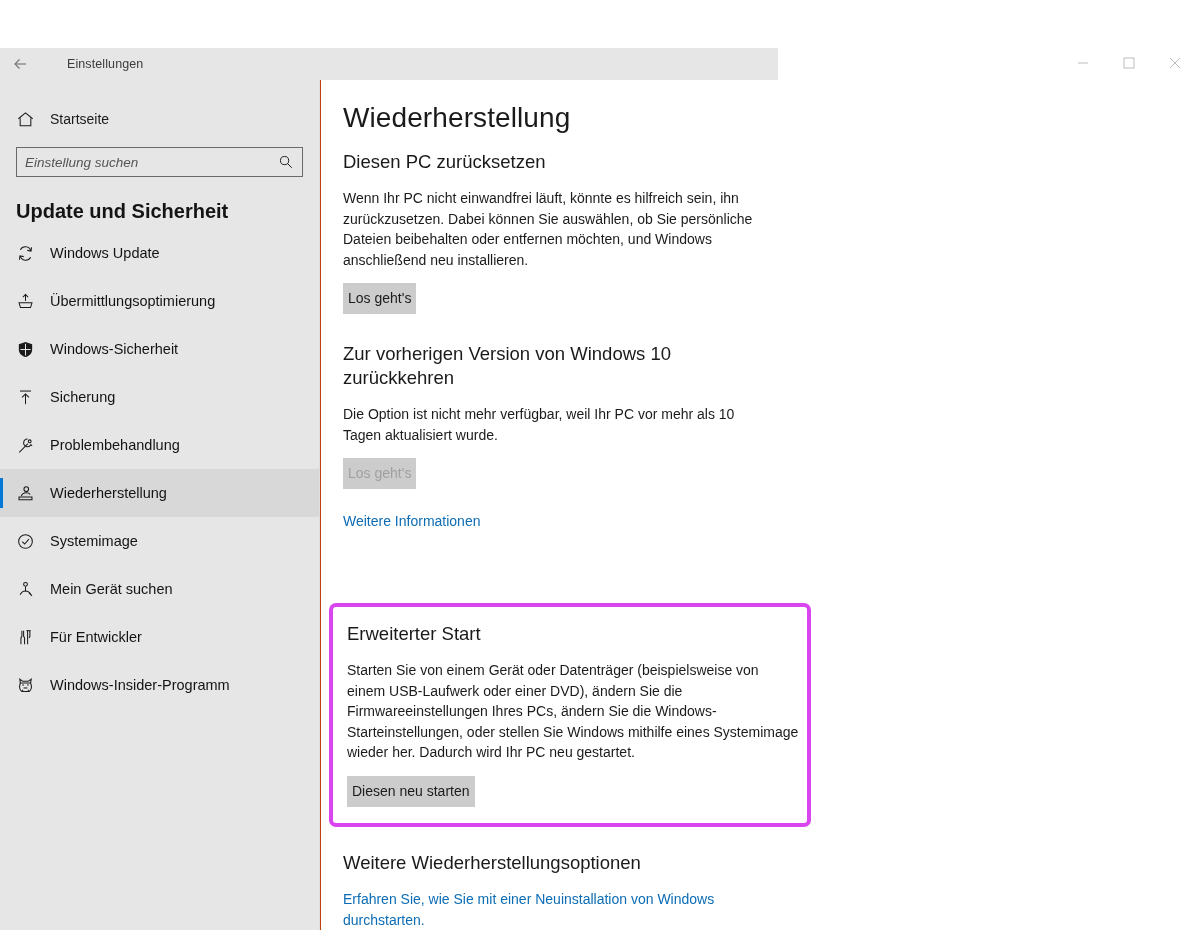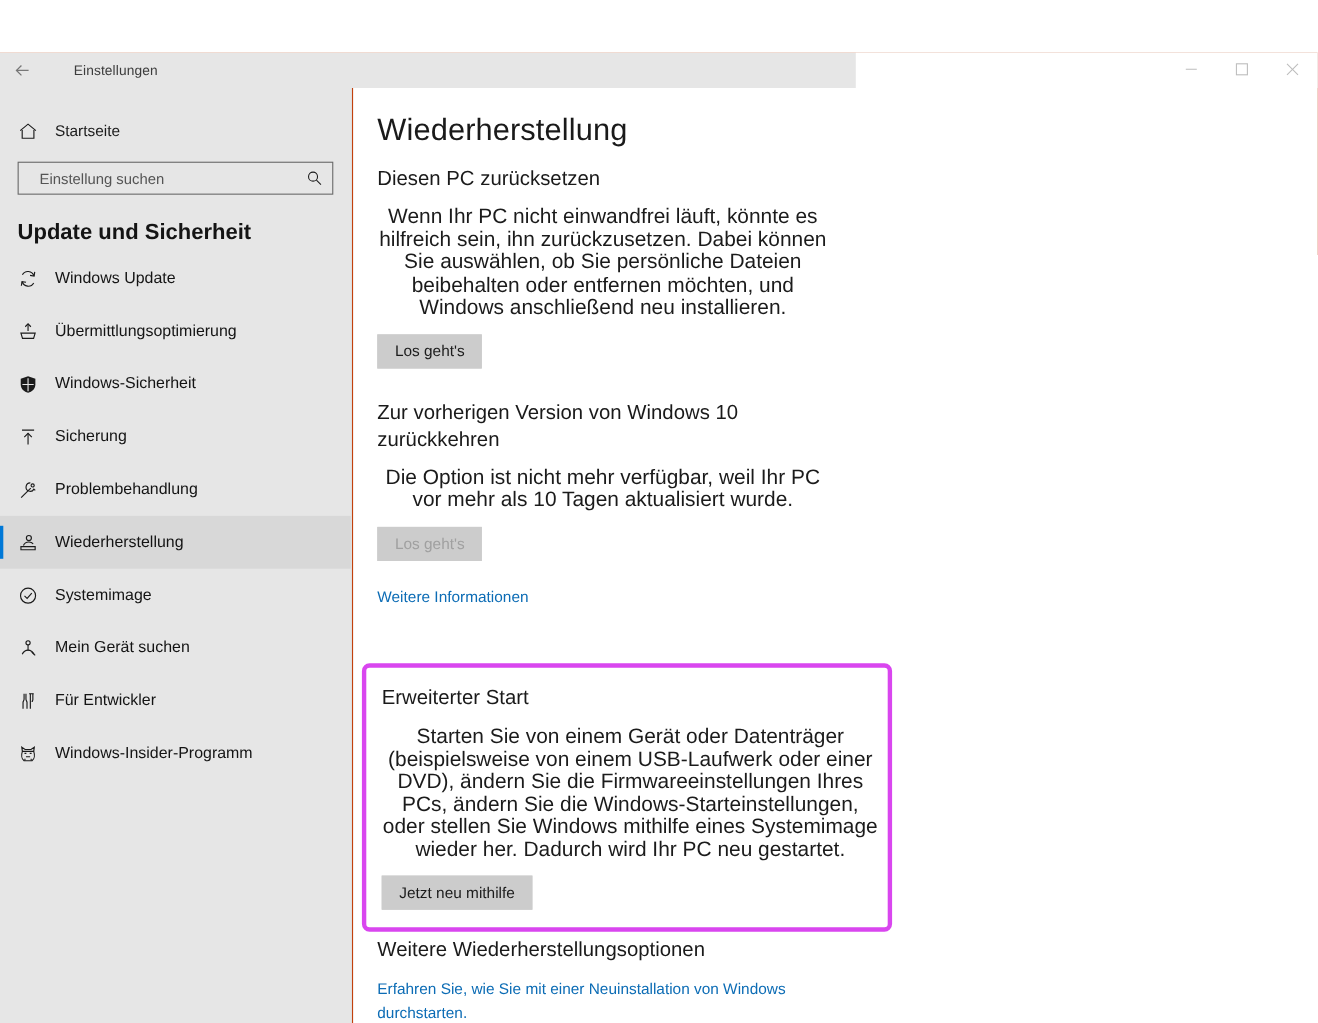--- a/index.html
+++ b/index.html
@@ -96,22 +96,23 @@
     position: relative;
   }
   .search-input {
     width: 287px;
     height: 30px;
     background: #e6e6e6;
     border: 1px solid #696969;
     font-family: "Liberation Sans", sans-serif;
     font-size: 13.5px;
     color: #1b1b1b;
-    padding: 0 30px 0 19px;
+    padding: 0 30px 0 8px;
     outline: none;
+    font-style: italic;
   }
   .search-input::placeholder { color: #555555; opacity: 1; }
   .search-icon {
     position: absolute;
     right: 8px; top: 6px;
     width: 18px; height: 18px;
     color: #1b1b1b;
     display: flex; align-items: center; justify-content: center;
     cursor: default;
   }
@@ -176,36 +177,35 @@
   .sec-head {
     font-size: 18.5px;
     font-weight: normal;
     color: #1a1a1a;
     margin: 16px 0 0 22px;
     max-width: 390px;
     line-height: 1.3;
   }
 
   .sec-body {
-    font-size: 19px;
+    font-size: 14px;
     color: #1b1b1b;
     line-height: 20.5px;
     margin: 14px 0 0 22px;
     max-width: 410px;
-    text-align: center;
   }
 
   .btn {
     display: inline-block;
     font-family: "Liberation Sans", sans-serif;
     font-size: 14px;
     color: #1b1b1b;
     background: #cccccc;
     border: 1px solid #cccccc;
-    padding: 0 15px;
+    padding: 0 4px;
     height: 31px;
     line-height: 29px;
     margin: 13px 0 0 22px;
     cursor: default;
   }
   .btn.disabled {
     color: #a0a0a0;
     background: #cccccc;
     border-color: #cccccc;
   }
@@ -442,21 +442,21 @@
       <p class="sec-body">Die Option ist nicht mehr verfügbar, weil Ihr PC vor mehr als 10 Tagen aktualisiert wurde.</p>
       <button class="btn disabled">Los geht's</button>
       <div style="margin-top:22px;">
         <a class="link" href="#">Weitere Informationen</a>
       </div>
     </div>
 
     <div class="highlight-card">
       <h2 class="sec-head">Erweiterter Start</h2>
       <p class="sec-body">Starten Sie von einem Gerät oder Datenträger (beispielsweise von einem USB-Laufwerk oder einer DVD), ändern Sie die Firmwareeinstellungen Ihres PCs, ändern Sie die Windows-Starteinstellungen, oder stellen Sie Windows mithilfe eines Systemimage wieder her. Dadurch wird Ihr PC neu gestartet.</p>
-      <button class="btn">Jetzt neu mithilfe</button>
+      <button class="btn">Diesen neu starten</button>
     </div>
 
     <div class="section-bottom">
       <h2 class="sec-head">Weitere Wiederherstellungsoptionen</h2>
       <a class="link" href="#">Erfahren Sie, wie Sie mit einer Neuinstallation von Windows durchstarten.</a>
     </div>
 
   </div>
 </div>
 

